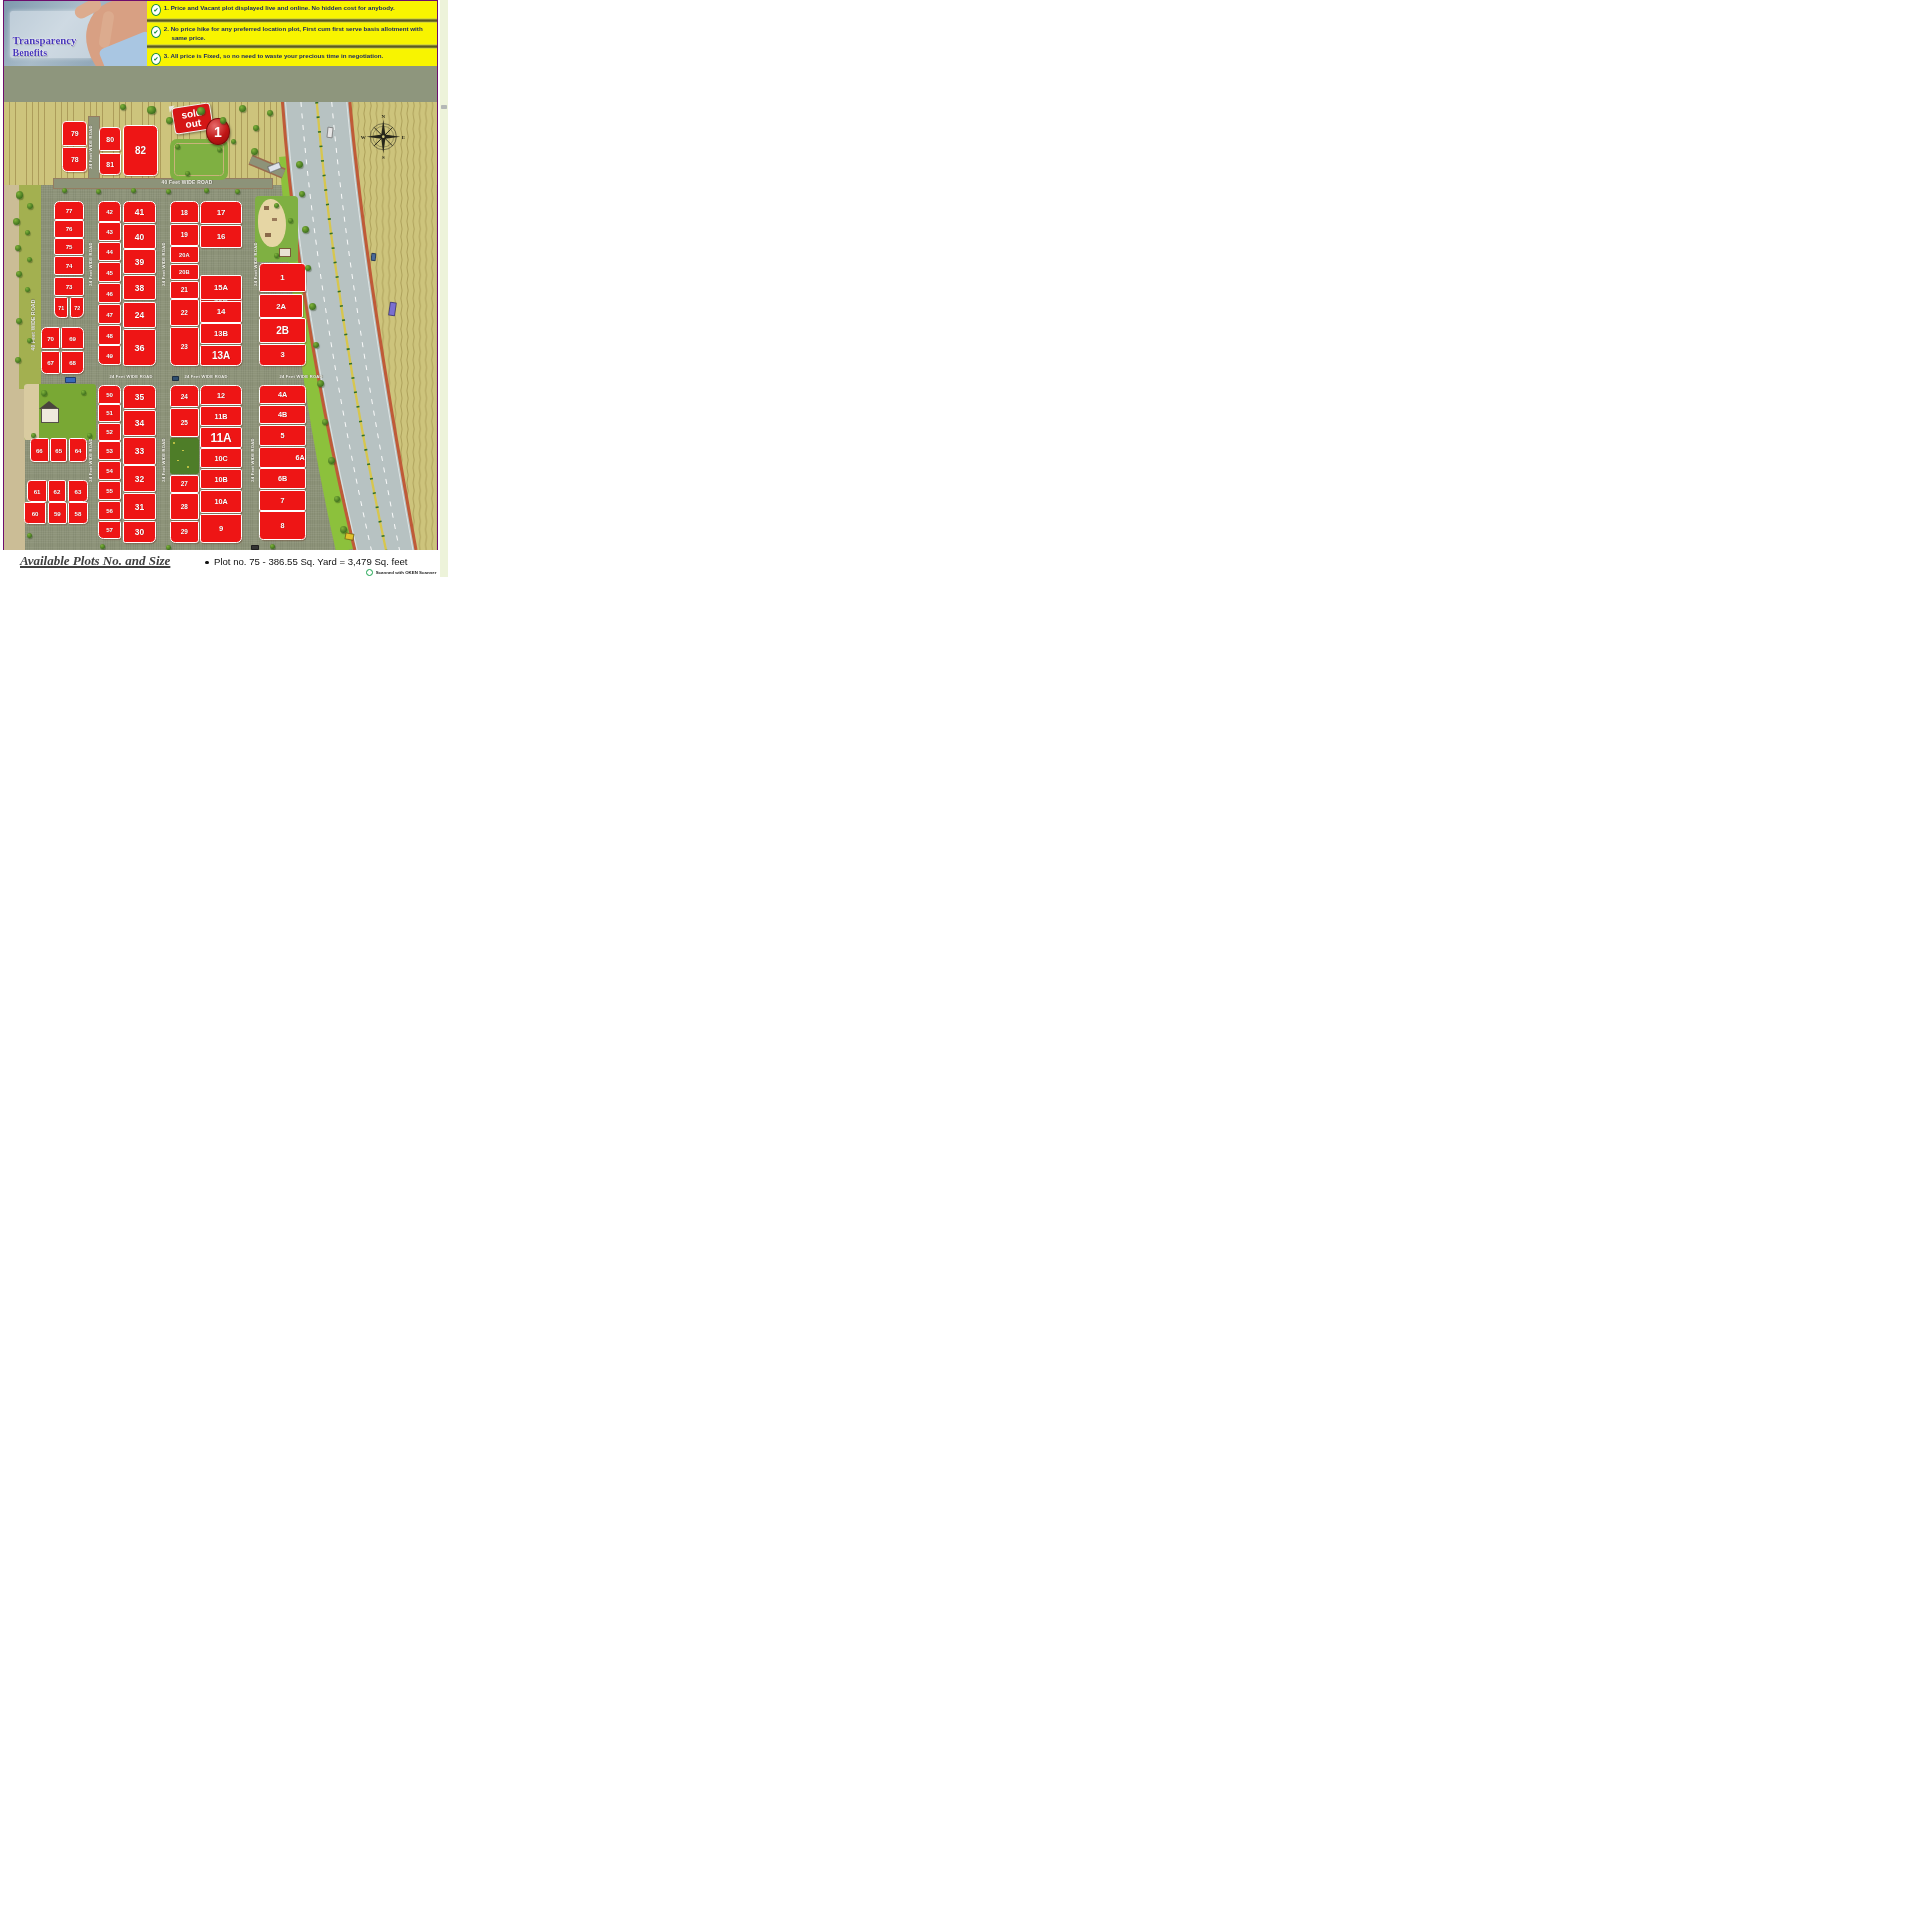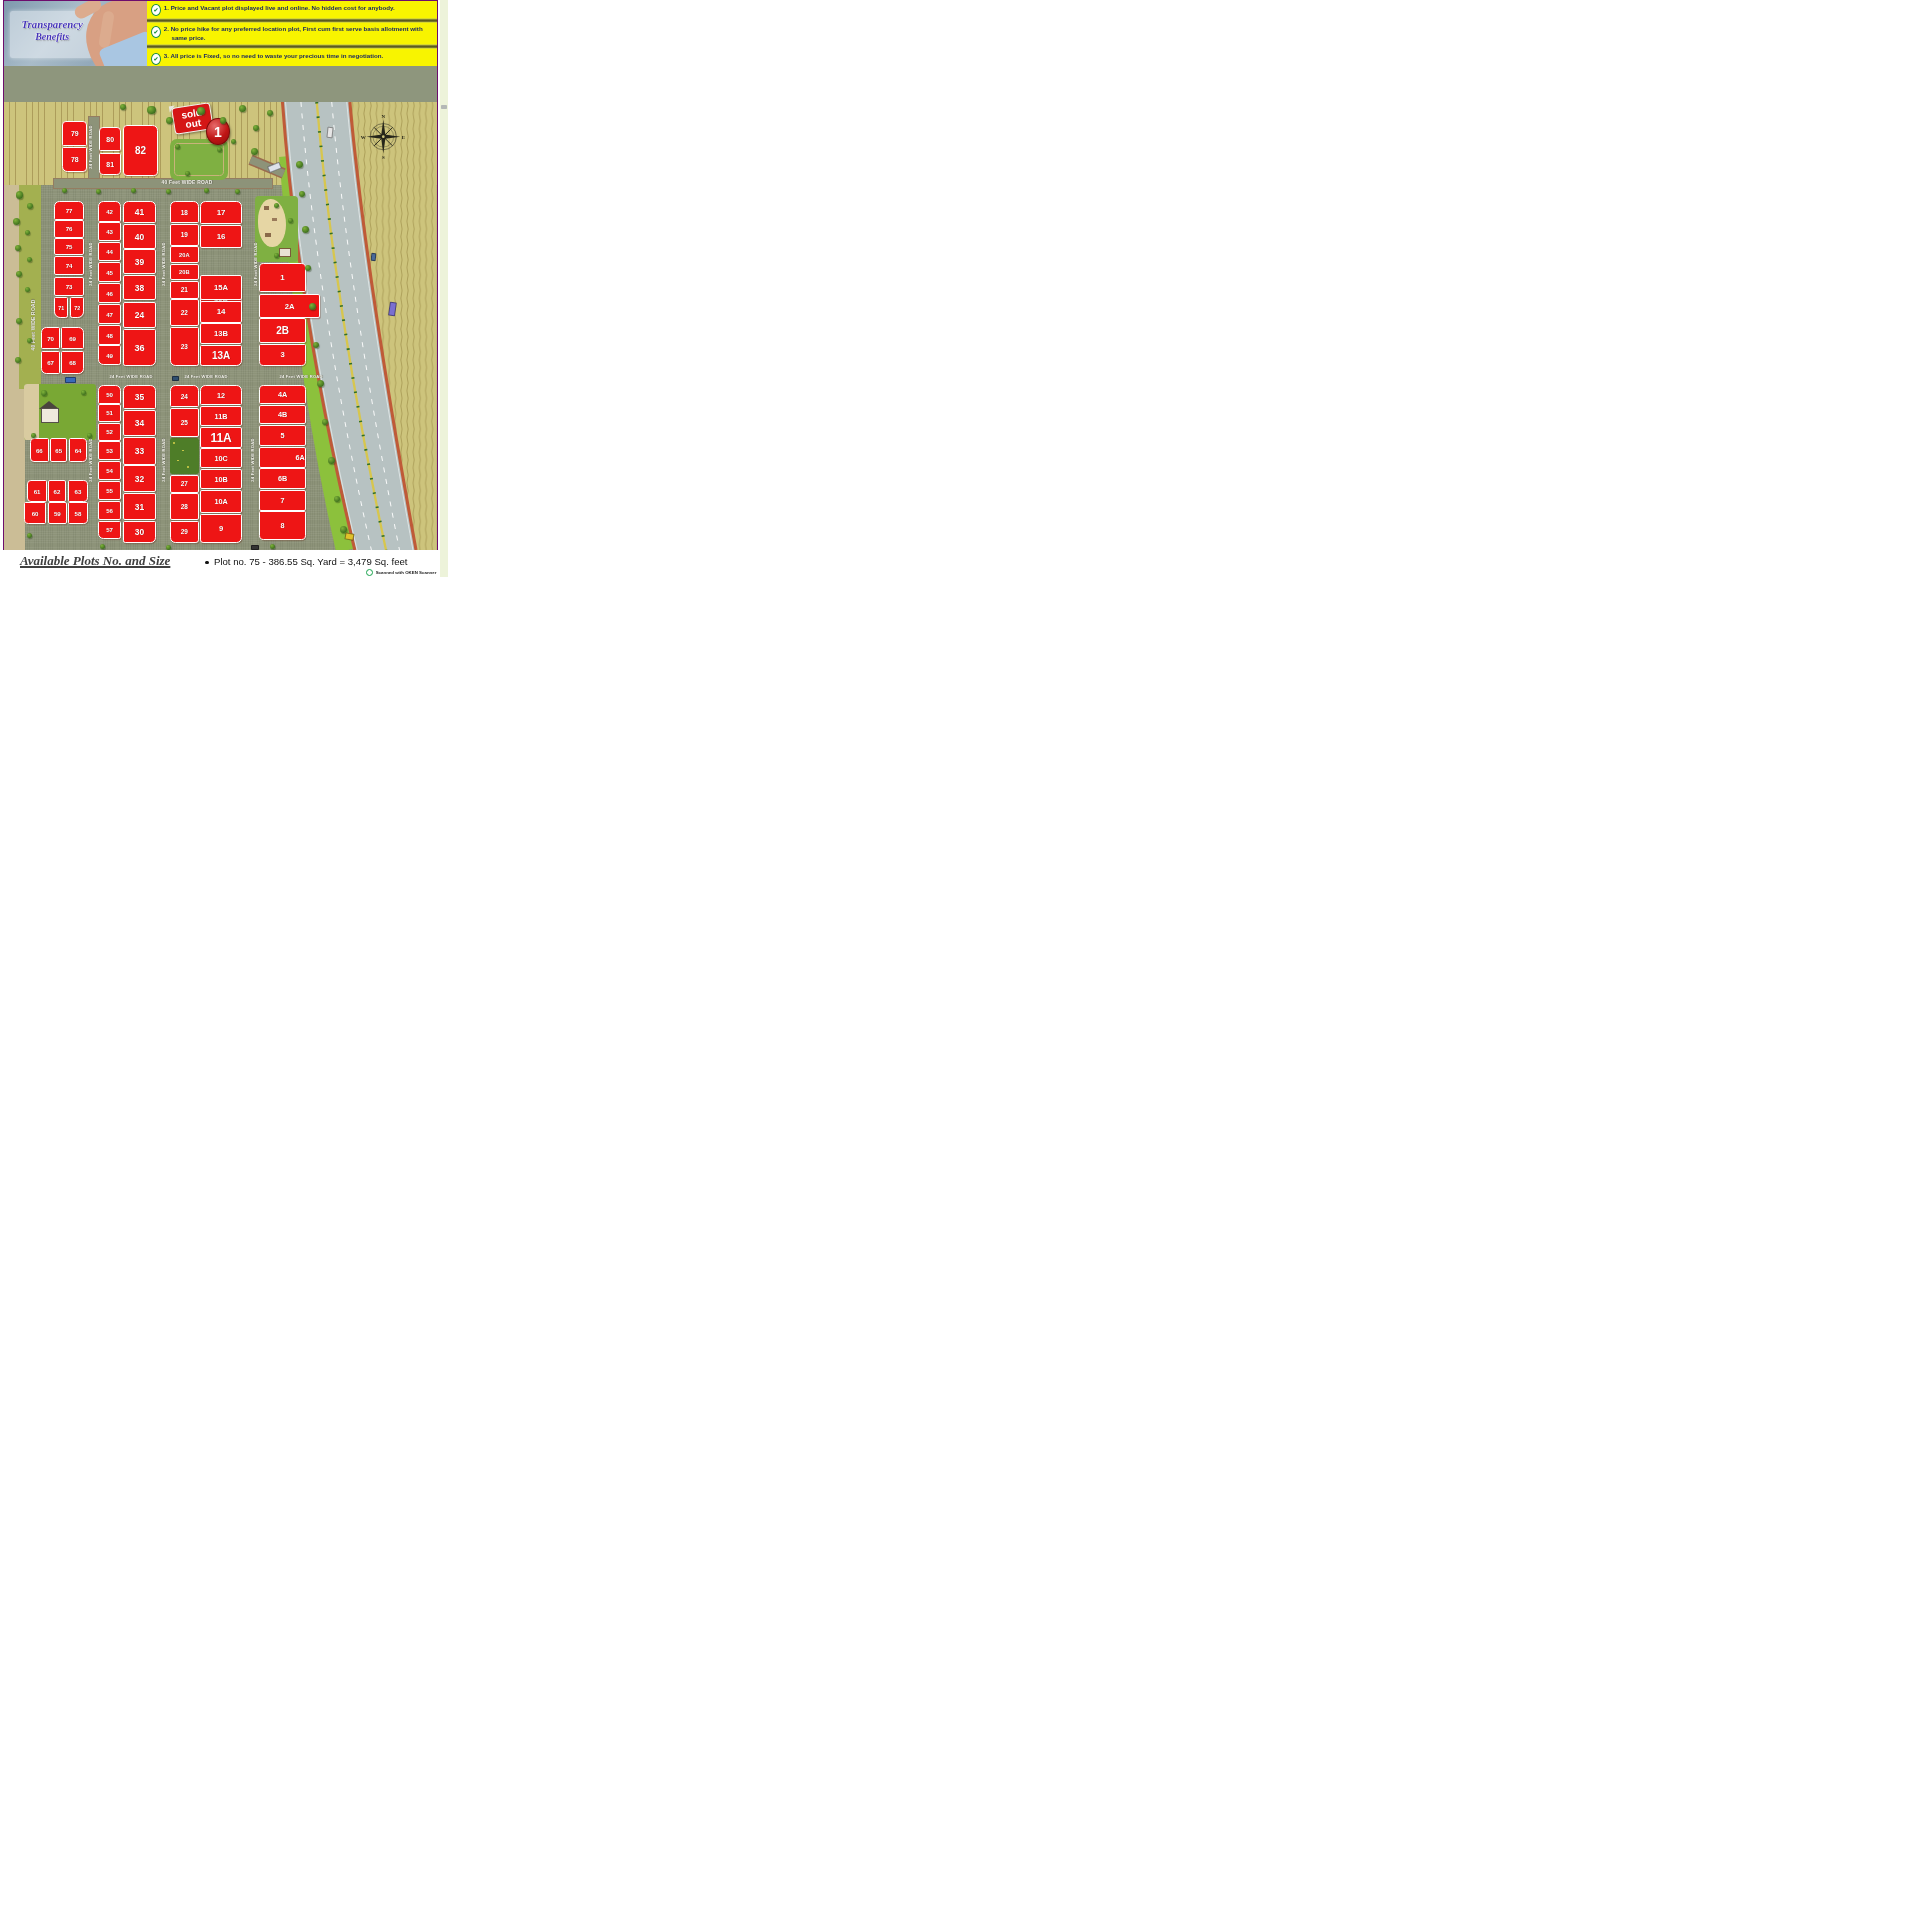--- a/index.html
+++ b/index.html
@@ -14,22 +14,22 @@
   .banner{position:absolute;left:0;top:0;width:433px;height:65px;display:flex;}
   .photo{width:143px;height:65px;position:relative;overflow:hidden;
          background:linear-gradient(130deg,#7e99ad,#a9bcc9 40%,#93a9ba 70%,#b6c5d0);}
   .photo-card{position:absolute;left:6.2px;top:10px;width:83px;height:47px;background:rgba(236,243,247,.55);
          border-radius:2.3px;box-shadow:0 0 4.6px rgba(255,255,255,.5);}
   .palm{position:absolute;right:-17px;top:-2.3px;width:77px;height:83px;background:#d8a083;
         border-radius:46% 38% 42% 50%;transform:rotate(-14deg);}
   .thumbf{position:absolute;right:45px;top:0.8px;width:28px;height:13px;background:#dcab8e;border-radius:7px;transform:rotate(-28deg);}
   .fingerf{position:absolute;right:35px;top:10px;width:10.8px;height:37px;background:#dcab8e;border-radius:5.4px;transform:rotate(9deg);}
   .sleeve{position:absolute;right:-10px;bottom:-10px;width:54px;height:37px;background:#a9c6e2;border-radius:5.4px;transform:rotate(-22deg);}
-  .photo-title{position:absolute;left:8.5px;top:17px;width:79px;text-align:center;
-        font-family:"Liberation Serif",serif;font-style:italic;font-weight:bold;color:#4536b8;
+  .photo-title{position:absolute;left:8.5px;top:33px;width:79px;
+        font-family:"Liberation Serif",serif;font-weight:bold;color:#4536b8;
         text-shadow:0 0 2.3px #fff,0.4px 0.4px 0 #fff,-0.4px -0.4px 0 #fff,0.8px 0.8px 1.2px rgba(0,0,0,.35);line-height:1.25;}
   .photo-title .l1{font-size:10.8px;display:block;}
   .photo-title .l2{font-size:10px;display:block;}
   .benefits{flex:1;background:#f8f400;display:flex;flex-direction:column;}
   .benefit-row{display:flex;align-items:flex-start;padding:2.7px 5.4px 1.5px 3.9px;flex:1;}
   .check{width:7.7px;height:10px;min-width:7.7px;border:1.2px solid #1d8f3a;border-radius:50%;background:#fff;
          color:#1d8f3a;font-weight:900;font-size:5.8px;line-height:10px;text-align:center;margin:0.8px 3.1px 0 0;}
   .btxt{font-size:6.2px;font-weight:bold;color:#1c2a60;line-height:1.4;padding-left:7.7px;text-indent:-7.7px;}
   .divider{height:3.1px;background:linear-gradient(180deg,#9a9a3c,#55551a 55%,#8f8f3a);border-top:0.8px solid #d9d92c;border-bottom:0.8px solid #d9d92c;}
   
@@ -236,21 +236,21 @@
           <div class="plot" style="left: 166px; top: 197px; width: 28.5px; height: 27px; font-size: 6.5px;">22</div>
           <div class="plot" style="left: 166px; top: 225px; width: 28.5px; height: 39px; font-size: 6.5px; border-radius: 1.5px 1.5px 2.3px 5.4px;">23</div>
           <div class="plot" style="left: 196px; top: 99px; width: 42px; height: 23px; font-size: 8px; border-radius: 5.4px 5.4px 1.5px 1.5px;">17</div>
           <div class="plot" style="left: 196px; top: 123px; width: 42px; height: 23px; font-size: 8px;">16</div>
           <div class="plot" style="left: 196px; top: 146px; width: 42px; height: 25.4px; font-size: 7.7px; margin-top: 38px;">15B</div>
           <div class="plot" style="left: 196px; top: 173px; width: 42px; height: 25.4px; font-size: 7.7px;">15A</div>
           <div class="plot" style="left: 196px; top: 199px; width: 42px; height: 21.6px; font-size: 8px;">14</div>
           <div class="plot" style="left: 196px; top: 221px; width: 42px; height: 21px; font-size: 7.7px;">13B</div>
           <div class="plot" style="left: 196px; top: 243px; width: 42px; height: 21px; font-size: 10px; border-radius: 1.5px 1.5px 5.4px 2.3px;">13A</div>
           <div class="plot" style="left: 255px; top: 161px; width: 47px; height: 29px; font-size: 8px; border-radius: 4.6px 4.6px 1.5px 1.5px;">1</div>
-          <div class="plot" style="left: 255px; top: 192px; width: 61px; height: 24px; font-size: 7.7px;">2A</div>
+          <div class="plot" style="left: 255px; top: 192px; width: 44px; height: 24px; font-size: 7.7px;">2A</div>
           <div class="plot" style="left: 255px; top: 216px; width: 47px; height: 25px; font-size: 10px;">2B</div>
           <div class="plot" style="left: 255px; top: 242px; width: 47px; height: 21.6px; font-size: 7.7px; border-radius: 1.5px 1.5px 4.6px 4.6px;">3</div>
           <div class="plot" style="left: 94px; top: 283px; width: 23px; height: 18.5px; font-size: 6.2px; border-radius: 5.4px 5.4px 1.5px 1.5px;">50</div>
           <div class="plot" style="left: 94px; top: 302px; width: 23px; height: 17.7px; font-size: 6.2px;">51</div>
           <div class="plot" style="left: 94px; top: 321px; width: 23px; height: 17.7px; font-size: 6.2px;">52</div>
           <div class="plot" style="left: 94px; top: 339px; width: 23px; height: 19px; font-size: 6.2px;">53</div>
           <div class="plot" style="left: 94px; top: 359px; width: 23px; height: 18.5px; font-size: 6.2px;">54</div>
           <div class="plot" style="left: 94px; top: 379px; width: 23px; height: 19px; font-size: 6.2px;">55</div>
           <div class="plot" style="left: 94px; top: 399px; width: 23px; height: 19px; font-size: 6.2px;">56</div>
           <div class="plot" style="left: 94px; top: 419px; width: 23px; height: 17.7px; font-size: 6.2px; border-radius: 1.5px 1.5px 2.3px 5.4px;">57</div>

